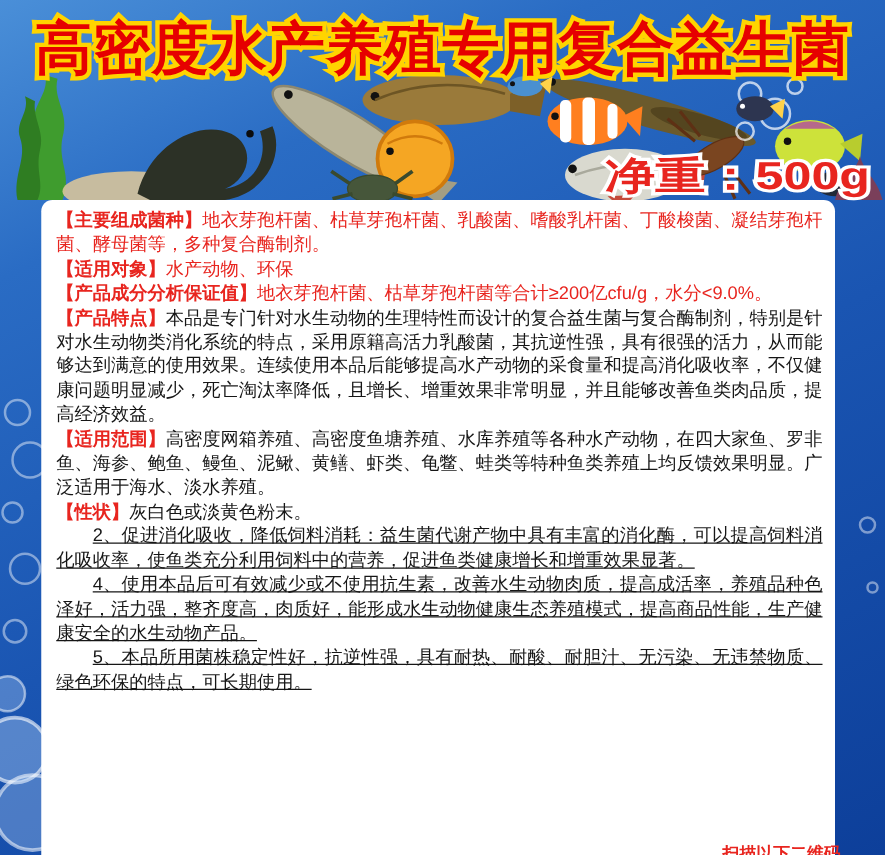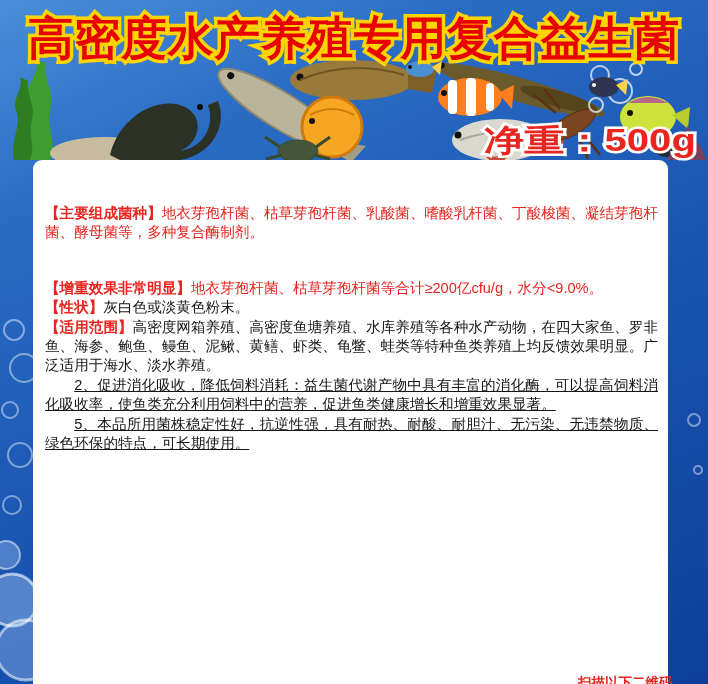--- a/index.html
+++ b/index.html
@@ -18,21 +18,21 @@
   .content{
     position:absolute;left:33px;top:160px;width:635px;height:524px;
     background:#ffffff;border-radius:9px 9px 0 0;z-index:3;
     box-sizing:border-box;padding:8px 10px 0 12px;
     overflow:hidden;
     font-size:14.6px;line-height:19.4px;color:#161616;
     text-align:justify;
   }
   .content p{margin:0;}
   .lab{color:#e8251f;font-weight:bold;}
-  .red-body{color:#e8251f;margin-top:36px;}
+  .red-body{color:#e8251f;}
   .ind{text-indent:2em;text-decoration:underline;}
   .qr-hint{
     position:absolute;left:578px;top:674px;z-index:6;
     color:#e8251f;font-size:13.5px;font-weight:bold;white-space:nowrap;
   }
 </style>
 </head>
 <body>
 
 <div class="page">
@@ -164,30 +164,37 @@
   <svg class="layer netweight-svg" width="225" height="46" viewBox="0 0 225 46">
     <text x="112" y="35" text-anchor="middle" font-size="31" font-weight="bold" fill="#e8251f" stroke="#ffffff" stroke-width="5" paint-order="stroke" textLength="212" lengthAdjust="spacingAndGlyphs">净重：500g</text>
   </svg>
 
   <div class="content">
     <div id="sections">
         <div class="sec red-body">
           <p><span class="lab">【主要组成菌种】</span>地衣芽孢杆菌、枯草芽孢杆菌、乳酸菌、嗜酸乳杆菌、丁酸梭菌、凝结芽孢杆菌、酵母菌等，多种复合酶制剂。</p>
         </div>
         <div class="sec red-body">
-          <p><span class="lab">【增重效果非常明显】</span>地衣芽孢杆菌、枯草芽孢杆菌等合计≥200亿cfu/g，水分&lt;9.0%。</p>
+          <p><span class="lab">【适用对象】</span>水产动物、环保</p>
+        </div>
+        <div class="sec red-body">
+          <p><span class="lab">【产品成分分析保证值】</span>地衣芽孢杆菌、枯草芽孢杆菌等合计≥200亿cfu/g，水分&lt;9.0%。</p>
+        </div>
+        <div class="sec">
+          <p><span class="lab">【产品特点】</span>本品是专门针对水生动物的生理特性而设计的复合益生菌与复合酶制剂，特别是针对水生动物类消化系统的特点，采用原籍高活力乳酸菌，其抗逆性强，具有很强的活力，从而能够达到满意的使用效果。连续使用本品后能够提高水产动物的采食量和提高消化吸收率，不仅健康问题明显减少，死亡淘汰率降低，且增长、增重效果非常明显，并且能够改善鱼类肉品质，提高经济效益。</p>
+        </div>
+        <div class="sec">
+          <p><span class="lab">【适用范围】</span>高密度网箱养殖、高密度鱼塘养殖、水库养殖等各种水产动物，在四大家鱼、罗非鱼、海参、鲍鱼、鳗鱼、泥鳅、黄鳝、虾类、龟鳖、蛙类等特种鱼类养殖上均反馈效果明显。广泛适用于海水、淡水养殖。</p>
         </div>
         <div class="sec">
           <p><span class="lab">【性状】</span>灰白色或淡黄色粉末。</p>
         </div>
         <div class="sec">
-          <p><span class="lab">【适用范围】</span>高密度网箱养殖、高密度鱼塘养殖、水库养殖等各种水产动物，在四大家鱼、罗非鱼、海参、鲍鱼、鳗鱼、泥鳅、黄鳝、虾类、龟鳖、蛙类等特种鱼类养殖上均反馈效果明显。广泛适用于海水、淡水养殖。</p>
-        </div>
-        <div class="sec">
           <p class="ind">2、促进消化吸收，降低饲料消耗：益生菌代谢产物中具有丰富的消化酶，可以提高饲料消化吸收率，使鱼类充分利用饲料中的营养，促进鱼类健康增长和增重效果显著。</p>
+          <p class="ind">4、使用本品后可有效减少或不使用抗生素，改善水生动物肉质，提高成活率，养殖品种色泽好，活力强，整齐度高，肉质好，能形成水生动物健康生态养殖模式，提高商品性能，生产健康安全的水生动物产品。</p>
           <p class="ind">5、本品所用菌株稳定性好，抗逆性强，具有耐热、耐酸、耐胆汁、无污染、无违禁物质、绿色环保的特点，可长期使用。</p>
         </div>
       </div>
   </div>
 
   <div class="qr-hint">扫描以下二维码</div>
 
 </div>
 
 </body></html>

